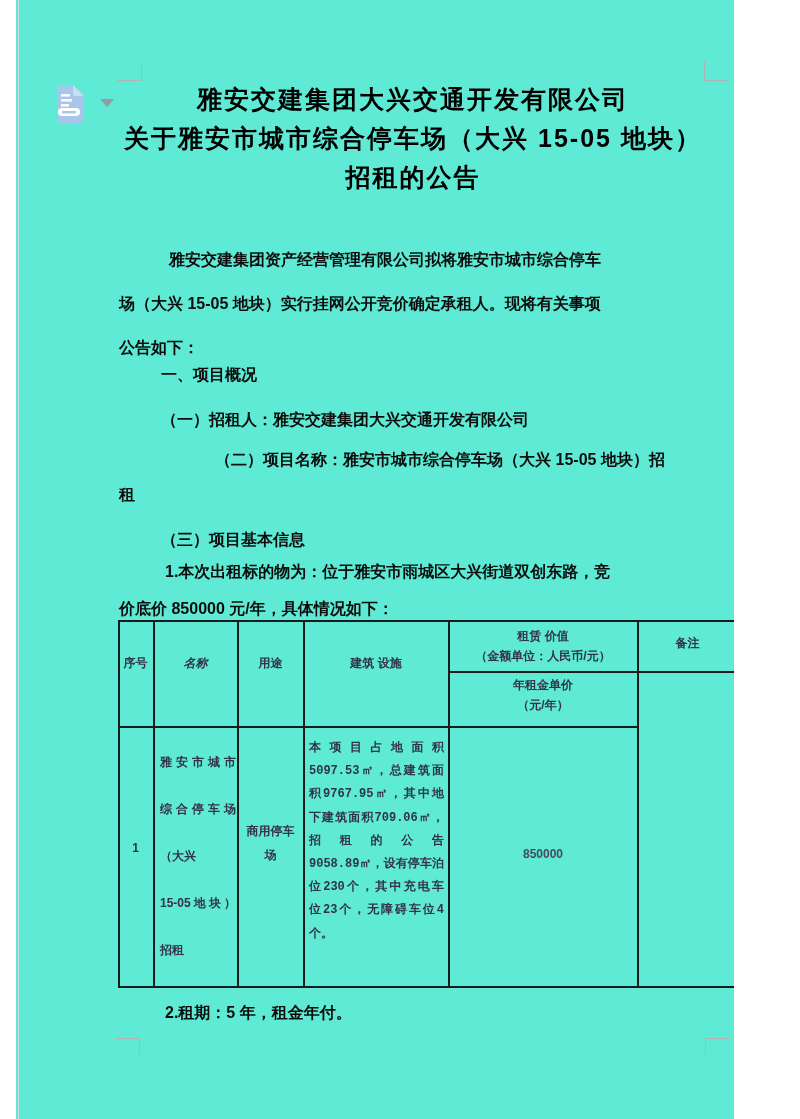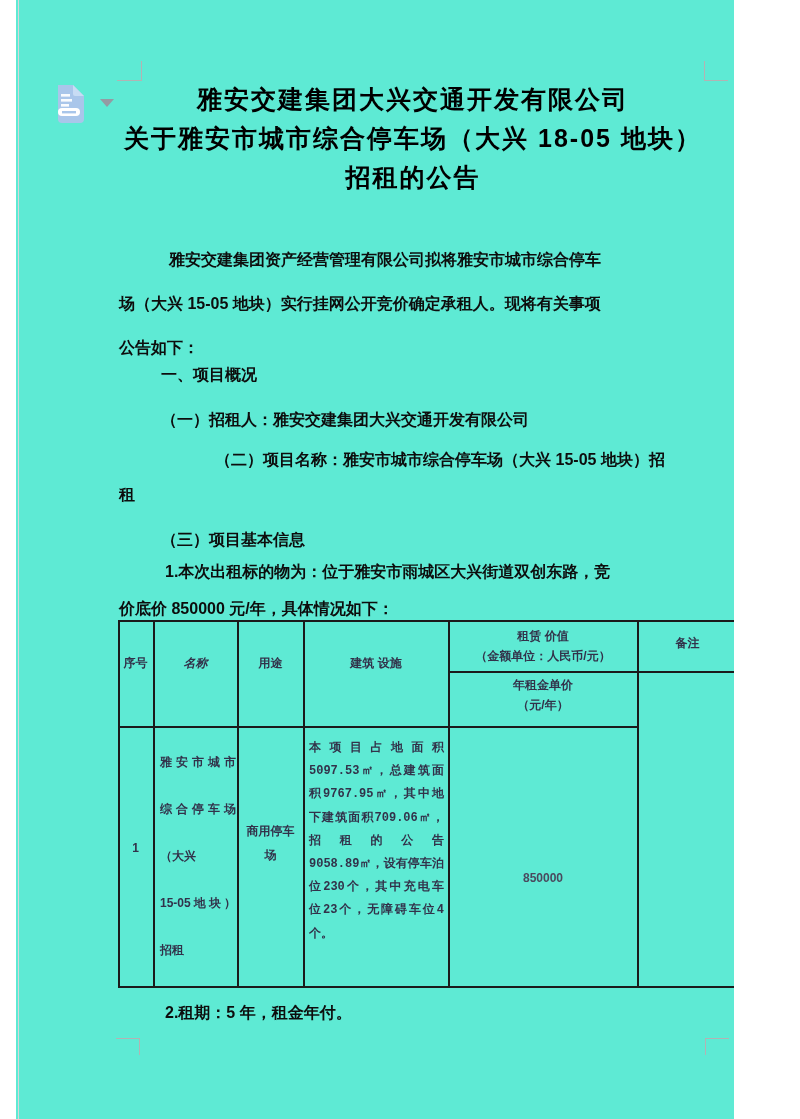--- a/index.html
+++ b/index.html
@@ -57,21 +57,21 @@
       <rect x="7" y="14" width="11" height="2.6" fill="#ffffff" opacity="0.92"></rect>
       <rect x="7" y="19" width="8" height="2.6" fill="#ffffff" opacity="0.92"></rect>
       <rect x="4" y="23" width="22" height="8" rx="4" fill="#ffffff"></rect>
       <rect x="8" y="26" width="14" height="2.4" fill="#a9c6ea"></rect>
     </svg>
   </div>
   <div class="caret"></div>
 
   <div class="title">
     <div>雅安交建集团大兴交通开发有限公司</div>
-    <div>关于雅安市城市综合停车场（大兴 18-05 地块）</div>
+    <div>关于雅安市城市综合停车场（大兴 15-05 地块）</div>
     <div>招租的公告</div>
   </div>
 
   <div class="bline ind2" style="top:248px;">雅安交建集团资产经营管理有限公司拟将雅安市城市综合停车</div>
   <div class="bline" style="top:292px;">场（大兴 15-05 地块）实行挂网公开竞价确定承租人。现将有关事项</div>
   <div class="bline" style="top:336px;">公告如下：</div>
   <div class="bline ind" style="top:363px;">一、项目概况</div>
   <div class="bline ind" style="top:408px;">（一）招租人：雅安交建集团大兴交通开发有限公司</div>
   <div class="bline ind" style="top:448px;text-align:center;">（二）项目名称：雅安市城市综合停车场（大兴 15-05 地块）招</div>
   <div class="bline" style="top:483px;">租</div>
@@ -128,20 +128,20 @@
       <div class="fl">5097.53㎡，总建筑面</div>
       <div class="fl">积9767.95㎡，其中地</div>
       <div class="fl">下建筑面积709.06㎡，</div>
       <div class="fl">招租的公告</div>
       <div class="fl">9058.89㎡，设有停车泊</div>
       <div class="fl">位230个，其中充电车</div>
       <div class="fl">位23个，无障碍车位4</div>
       <div class="fl last-left">个。</div>
     </div>
 
-    <div class="tcell" style="left:331px; width:188px; top:226px; line-height:16px; color:#4a4a5e;margin-top:24px;">850000</div>
+    <div class="tcell" style="left:331px; width:188px; top:226px; line-height:16px; color:#4a4a5e;">850000</div>
 
     <div class="tcell" style="left:520px; width:99px; top:226px;"></div>
   </div>
 
   <div class="bline ind3" style="top:1001px;">2.租期：5 年，租金年付。</div>
 
 </div>
 
 </body></html>

